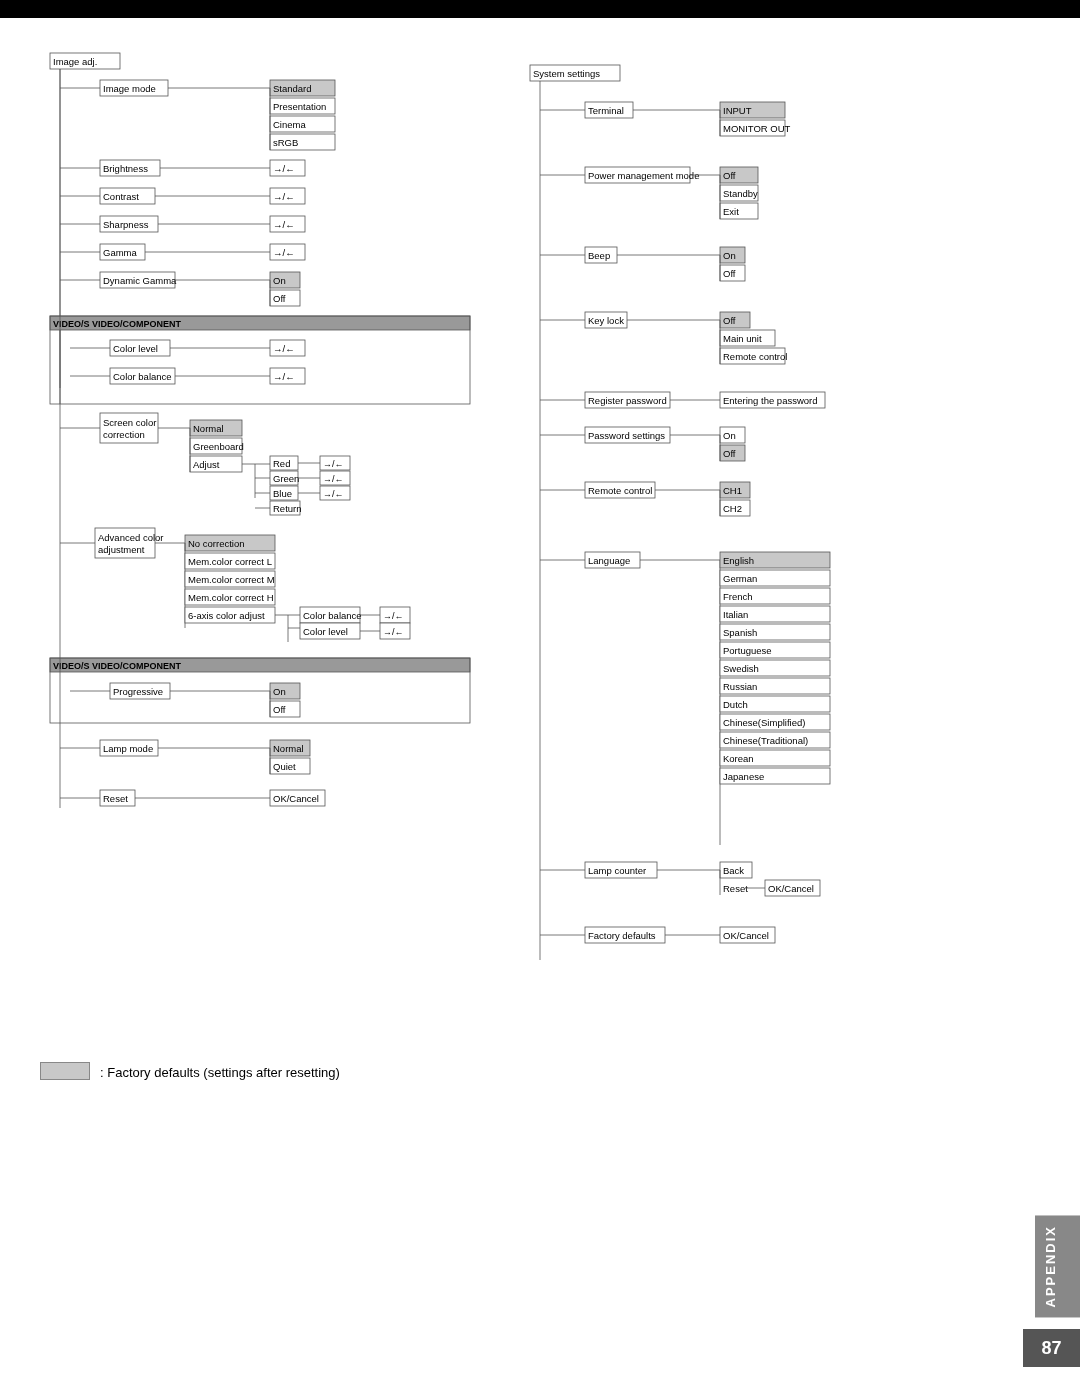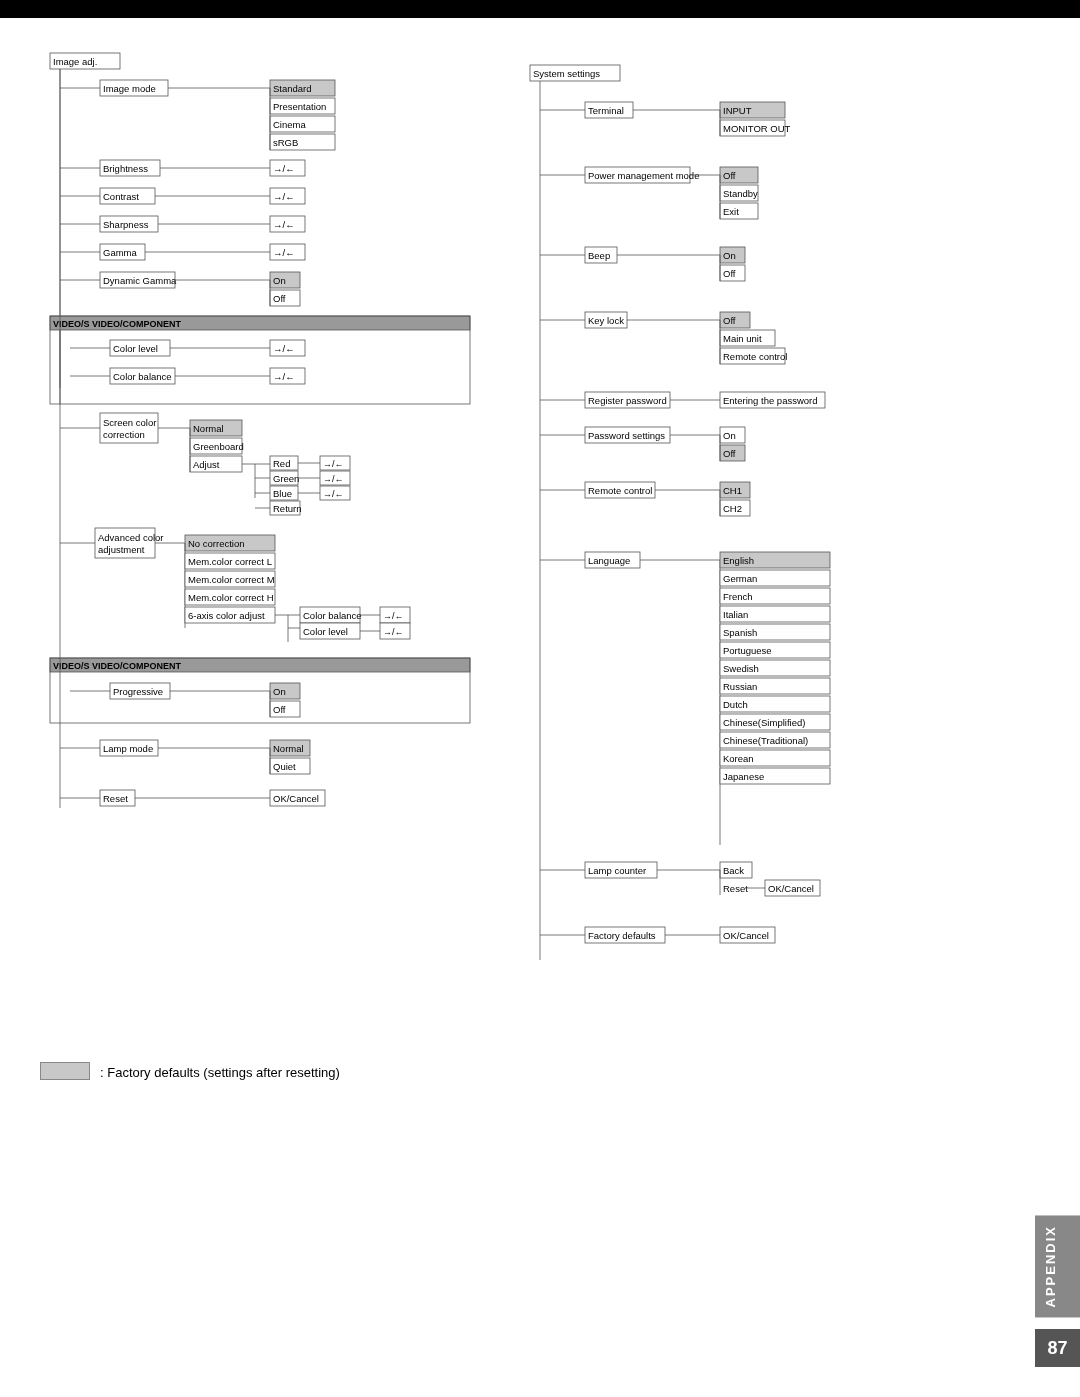--- a/index.html
+++ b/index.html
@@ -87,21 +87,21 @@
       font-size: 13px;
       font-weight: bold;
       padding: 10px 8px;
       letter-spacing: 2px;
     }
 
     .page-number-box {
       position: absolute;
       right: 0;
       bottom: 30px;
-      width: 45px;
+      width: 57px;
       height: 38px;
       background: #555;
       color: #fff;
       display: flex;
       align-items: center;
       justify-content: center;
       font-size: 18px;
       font-weight: bold;
     }
 

